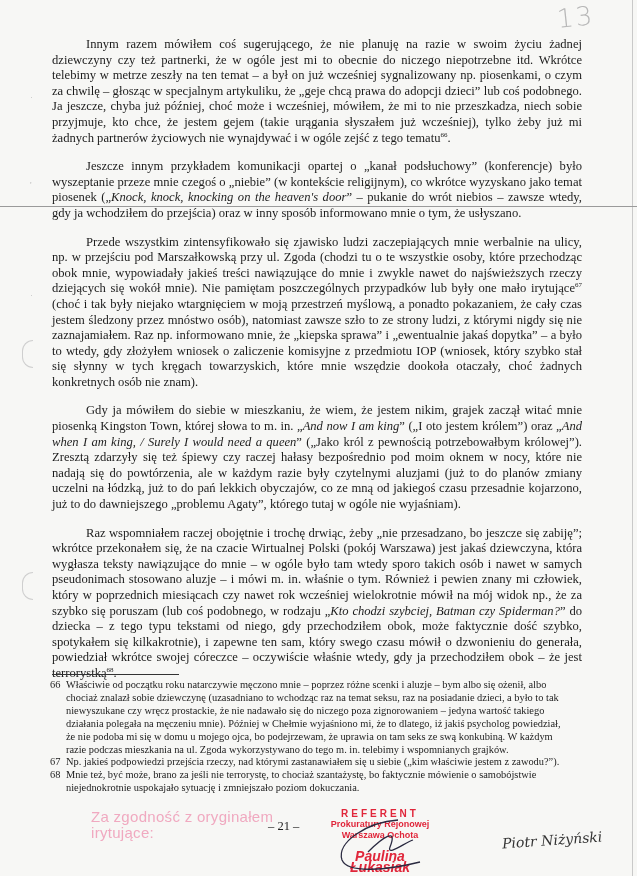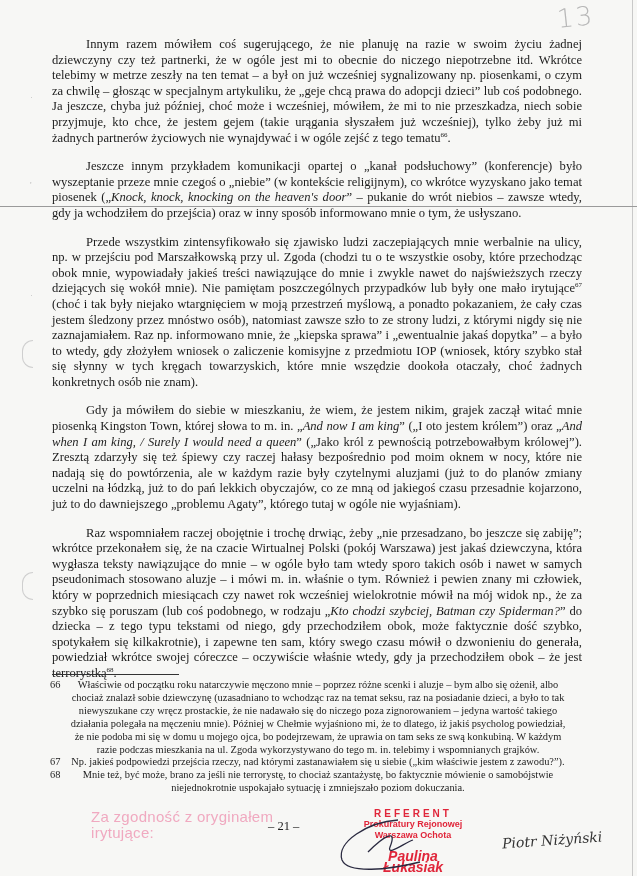--- a/index.html
+++ b/index.html
@@ -23,28 +23,28 @@
   .body-text p { margin:0 0 13px 0; text-indent:34px; }
   .body-text i { font-style:italic; }
   sup { font-size:7px; line-height:0; vertical-align:super; }
   .fn-rule { position:absolute; left:52px; top:674px; width:127px; height:1px; background:#333; }
   .footnotes {
     position:absolute; left:50px; top:679px; width:520px;
     font-size:10.4px; line-height:12.9px;
   }
   .fn { display:flex; }
   .fn-num { width:16px; flex:0 0 16px; }
-  .fn-text { flex:1;text-align:center; }
+  .fn-text { flex:1; }
   .pagenum { position:absolute; left:268px; top:819px; font-size:12.5px; }
   .cert {
     position:absolute; left:91px; top:809px; font-family:"Liberation Sans", sans-serif;
     font-size:15px; line-height:16px; color:#f0a9c0; letter-spacing:0.3px;
   }
   .stamp {
-    position:absolute; left:358px; top:808px; width:110px;
+    position:absolute; left:325px; top:808px; width:110px;
     font-family:"Liberation Sans", sans-serif; font-size:9px; line-height:11px;
     color:#e0263a; text-align:center; font-weight:bold;
   }
   .stamp .l1 { letter-spacing:3px; font-size:10px; }
   .stamp .l4 { font-style:italic; margin-top:10px; font-size:14px; }
   .stamp-sig { position:absolute; left:328px; top:812px; width:120px; height:62px; }
   .signature {
     position:absolute; left:502px; top:832px; font-family:"DejaVu Serif", serif;
     font-style:italic; font-size:14px; color:#333; transform:rotate(-4deg);
   }

